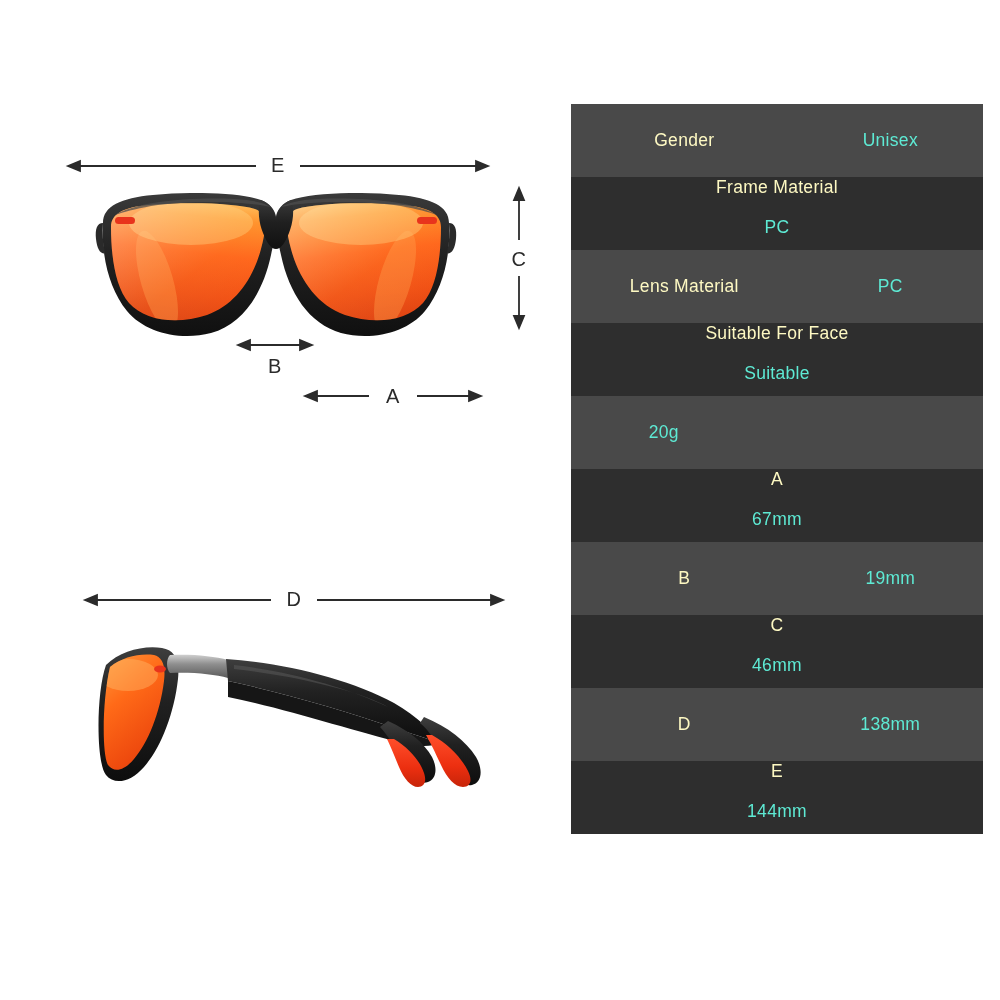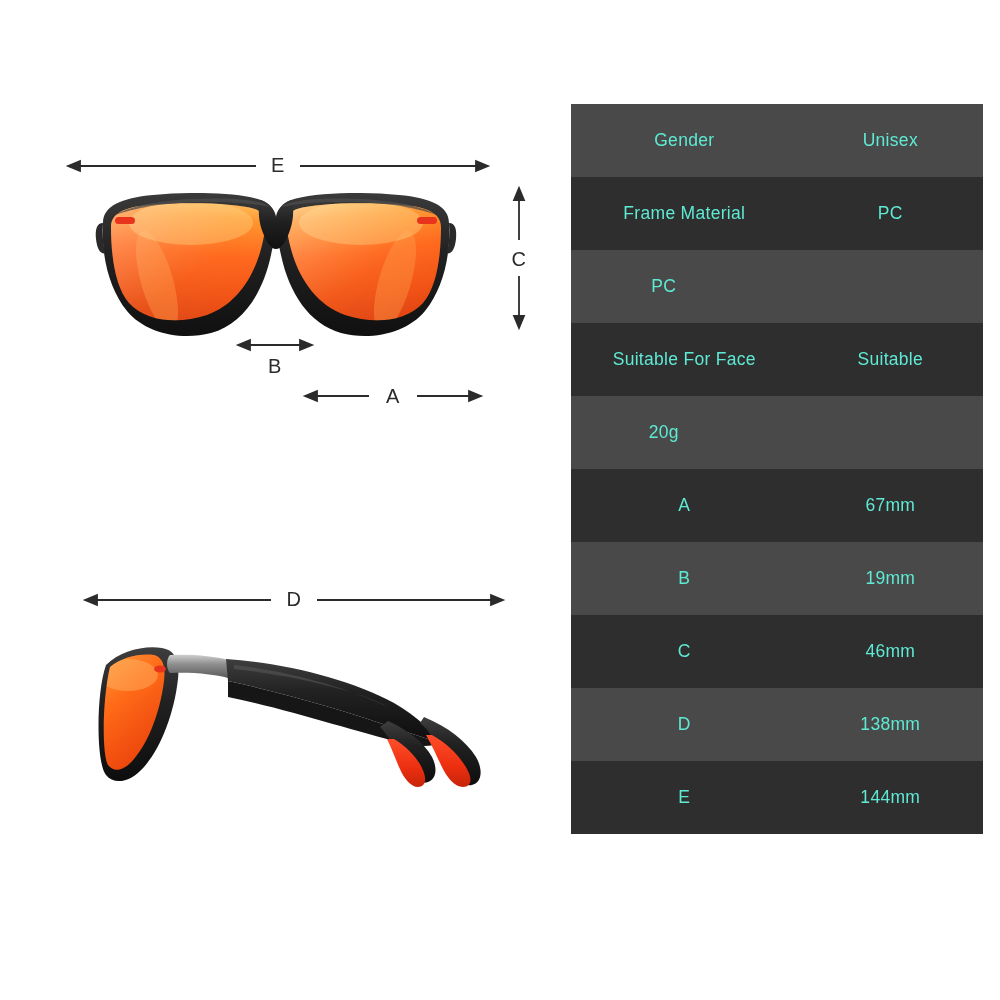--- a/index.html
+++ b/index.html
@@ -52,27 +52,27 @@
     left: 571px;
     top: 104px;
     width: 412px;
     border-collapse: collapse;
   }
   #spec-table .spec-row {
     display: flex;
     align-items: center;
     height: 73px;
   }
-  #spec-table .spec-row.band-dark  { background: #2e2e2e; }
+  #spec-table .spec-row.band-dark  { background: #2e2e2e; flex-direction: column; }
   #spec-table .spec-row.band-light { background: #494949; }
 
   .spec-key {
     flex: 0 0 55%;
     text-align: center;
-    color: #5eead4;
+    color: #fef9c3;
     font-size: 17.5px;
     font-family: "Liberation Sans", sans-serif;
     letter-spacing: 0.3px;
   }
   .spec-val {
     flex: 0 0 45%;
     text-align: center;
     color: #5eead4;
     font-size: 17.5px;
     font-family: "Liberation Sans", sans-serif;
@@ -278,20 +278,21 @@
 <div id="spec-table">
   <div class="spec-row band-light">
     <div class="spec-key">Gender</div>
     <div class="spec-val">Unisex</div>
   </div>
   <div class="spec-row band-dark">
     <div class="spec-key">Frame Material</div>
     <div class="spec-val">PC</div>
   </div>
   <div class="spec-row band-light">
+    <div class="spec-key">Lens Material</div>
     <div class="spec-val">PC</div>
   </div>
   <div class="spec-row band-dark">
     <div class="spec-key">Suitable For Face</div>
     <div class="spec-val">Suitable</div>
   </div>
   <div class="spec-row band-light">
     <div class="spec-val">20g</div>
   </div>
   <div class="spec-row band-dark">

